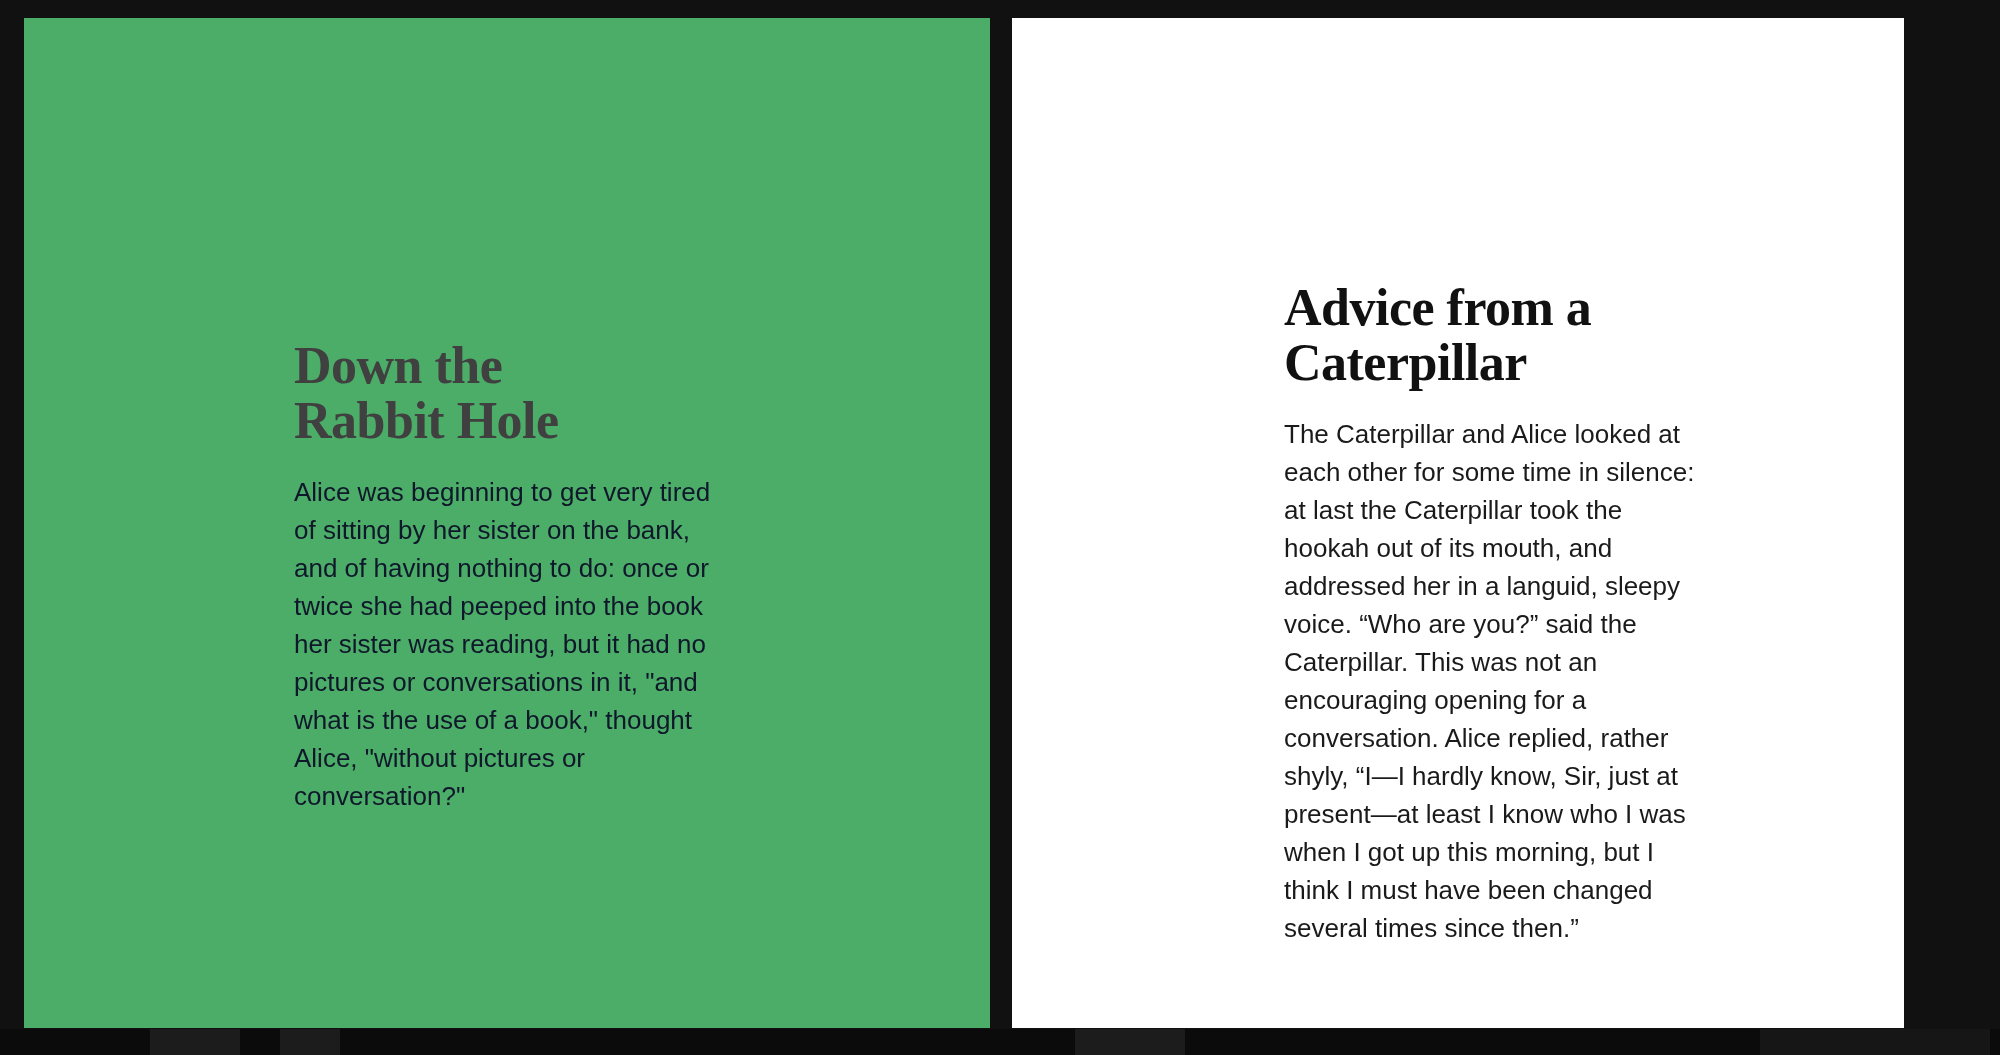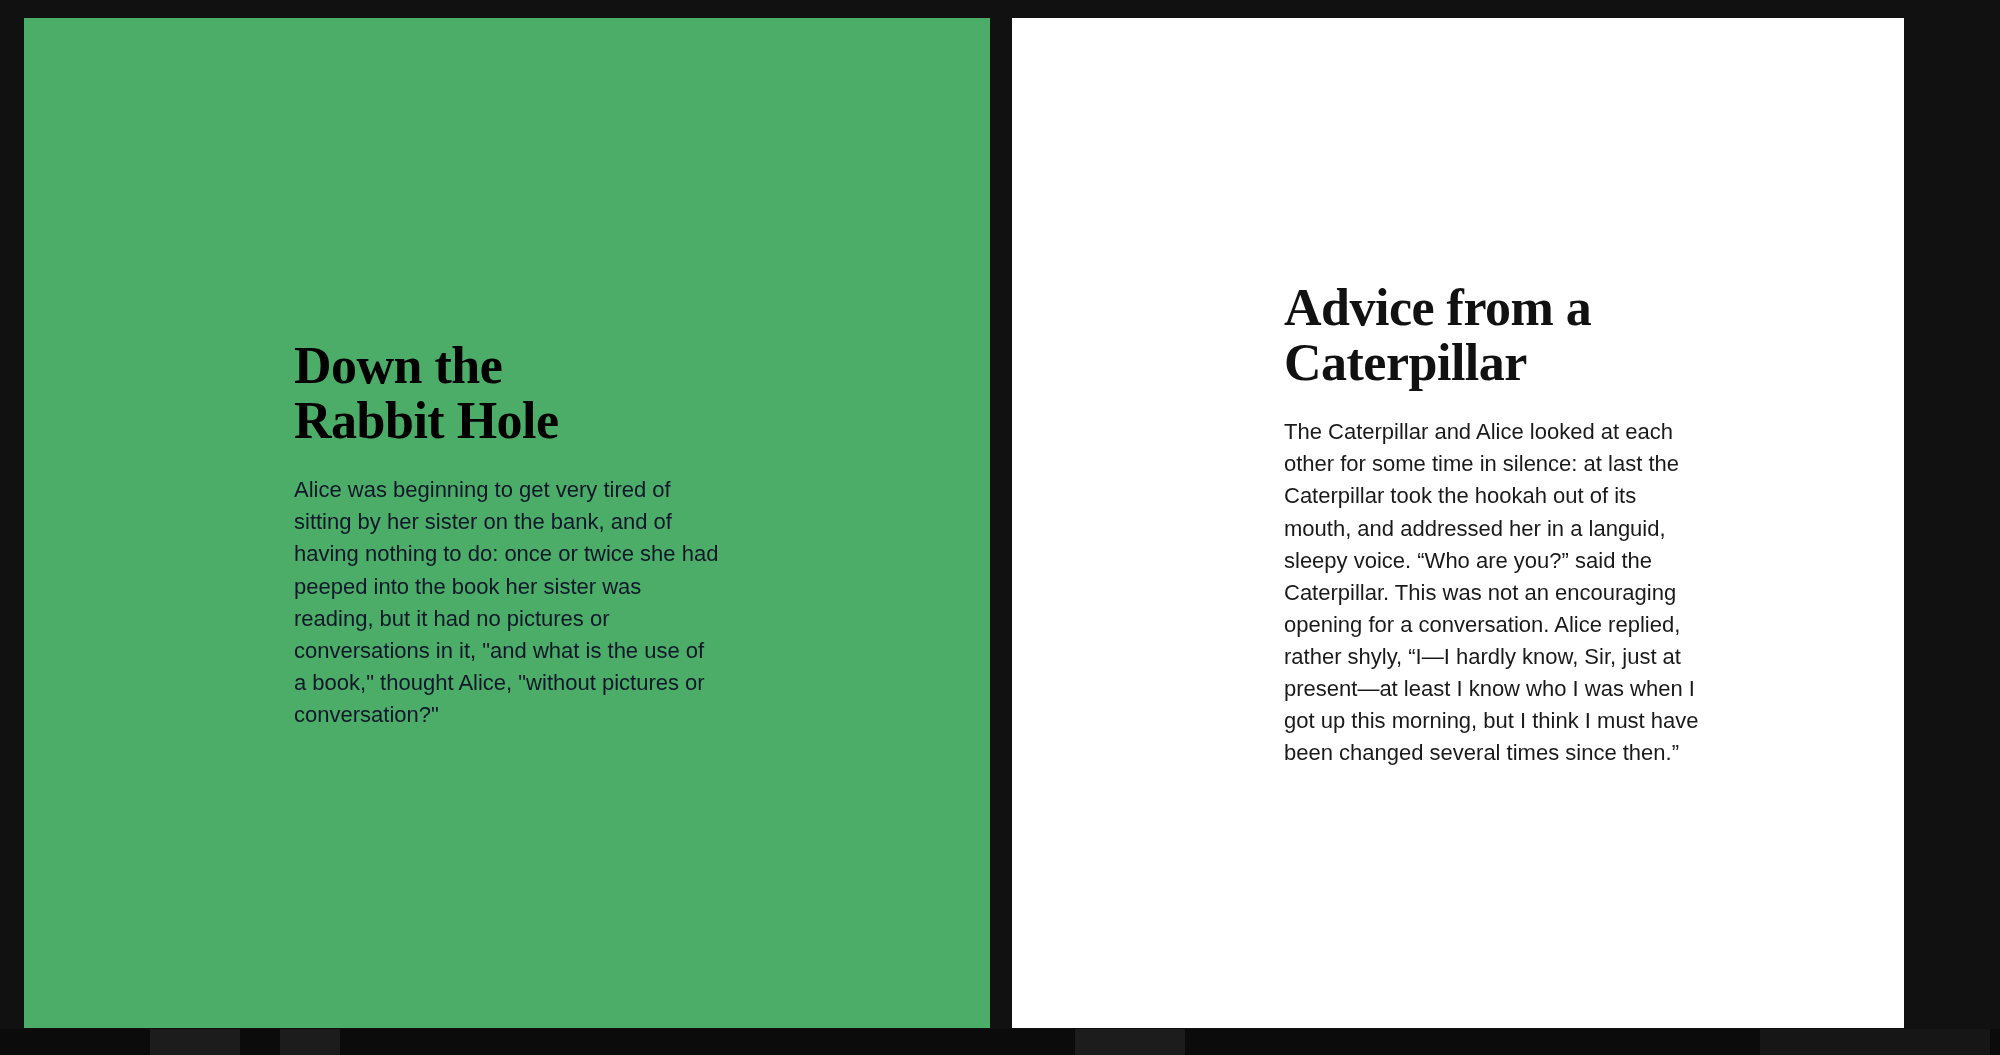--- a/index.html
+++ b/index.html
@@ -56,30 +56,30 @@
   }
   .title {
     font-family: "Liberation Serif", serif;
     font-weight: bold;
     font-size: 52px;
     line-height: 1.06;
     letter-spacing: -0.5px;
     margin: 0 0 26px 0;
   }
   .title-left {
-    color: #000000;
+    color: #404040;
     max-width: 330px;
   }
   .title-right {
     color: #111111;
     max-width: 370px;
   }
   .body-text {
     font-family: "Liberation Sans", sans-serif;
-    font-size: 22px;
+    font-size: 26px;
     line-height: 1.46;
     margin: 0;
   }
   .body-left {
     color: #0f172a;
     max-width: 425px;
   }
   .body-right {
     color: #1a1a1a;
     max-width: 425px;

